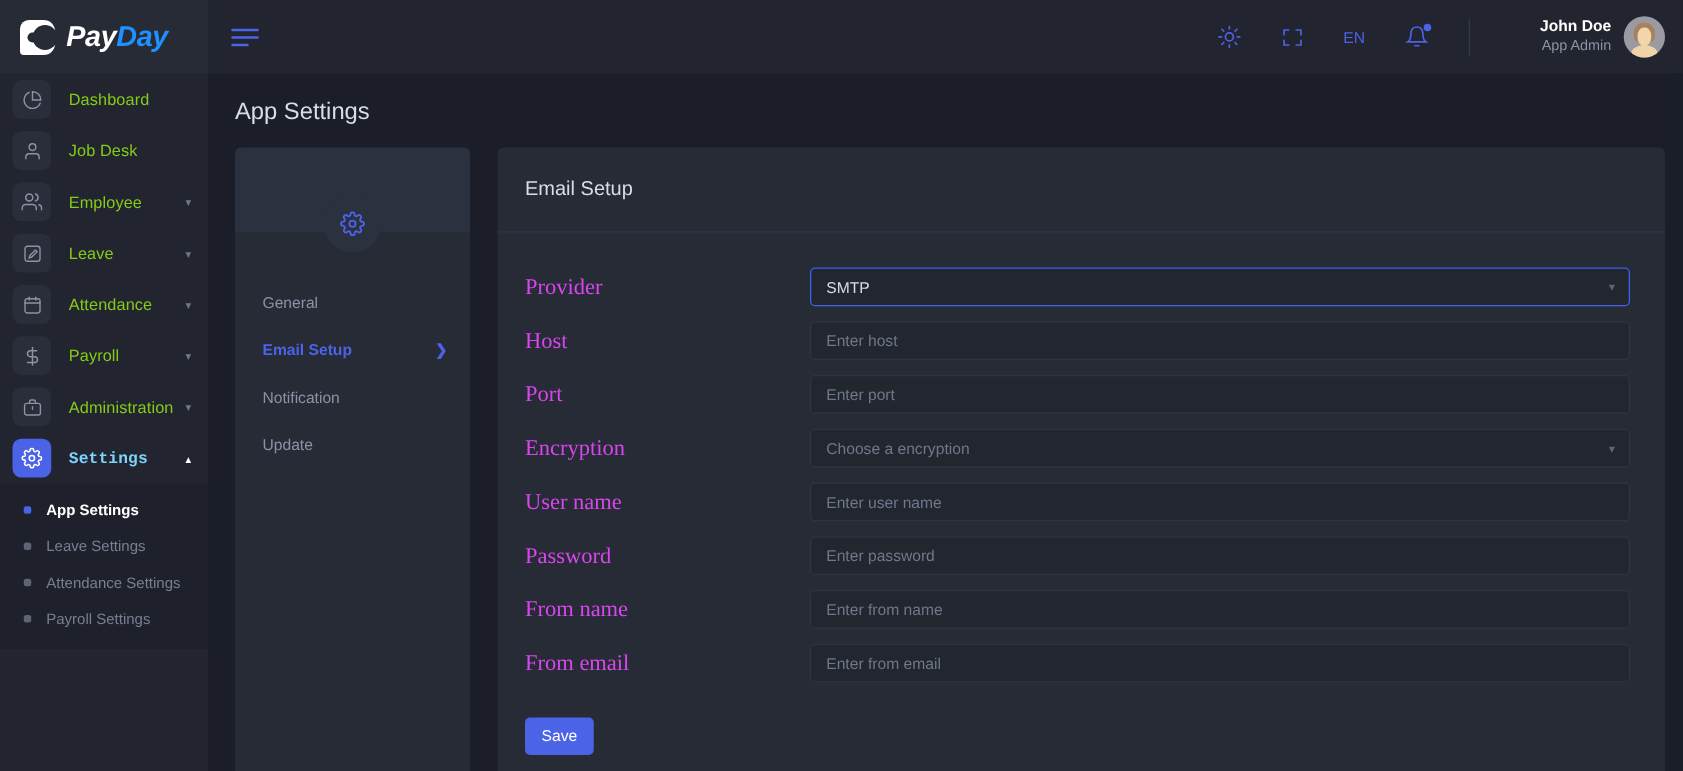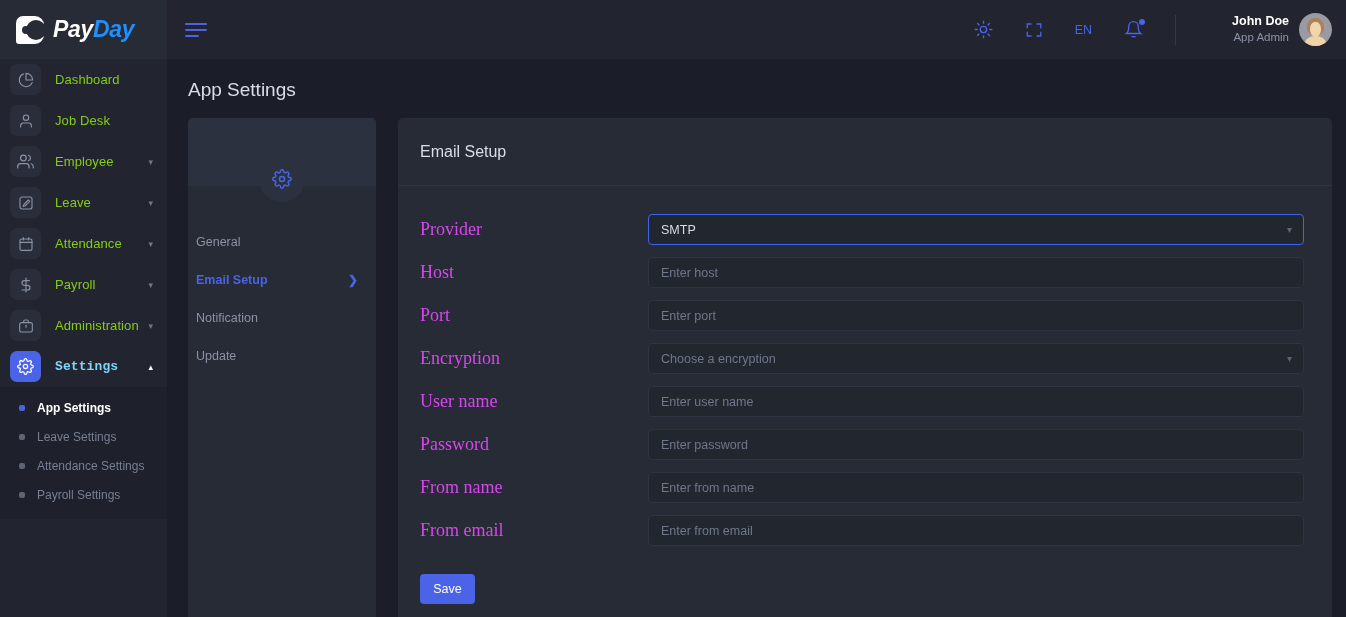--- a/index.html
+++ b/index.html
@@ -145,21 +145,21 @@
     position: absolute; top: 38px; left: 0; width: 188px;
     display: flex; justify-content: center;
   }
   #panel-gear-bg {
     width: 46px; height: 46px; border-radius: 50%; background: #2c3140;
     display: flex; align-items: center; justify-content: center; color: #4a63e7;
   }
   #panel-list { padding-top: 37px; }
   .panel-item {
     height: 38px; display: flex; align-items: center; justify-content: space-between;
-    padding: 0 18px 0 8px; font-size: 12.5px; color: #8b92a5; cursor: pointer;
+    padding: 0 18px 0 22px; font-size: 12.5px; color: #8b92a5; cursor: pointer;
   }
   .panel-item.active { color: #4a63e7; font-weight: bold; }
   .panel-chevron { color: #4a63e7; font-size: 12px; }
 
   
   #email-card {
     width: 934px; background: #272b36; border-radius: 5px 5px 0 0;
     min-height: 499px;
   }
   #card-head {

